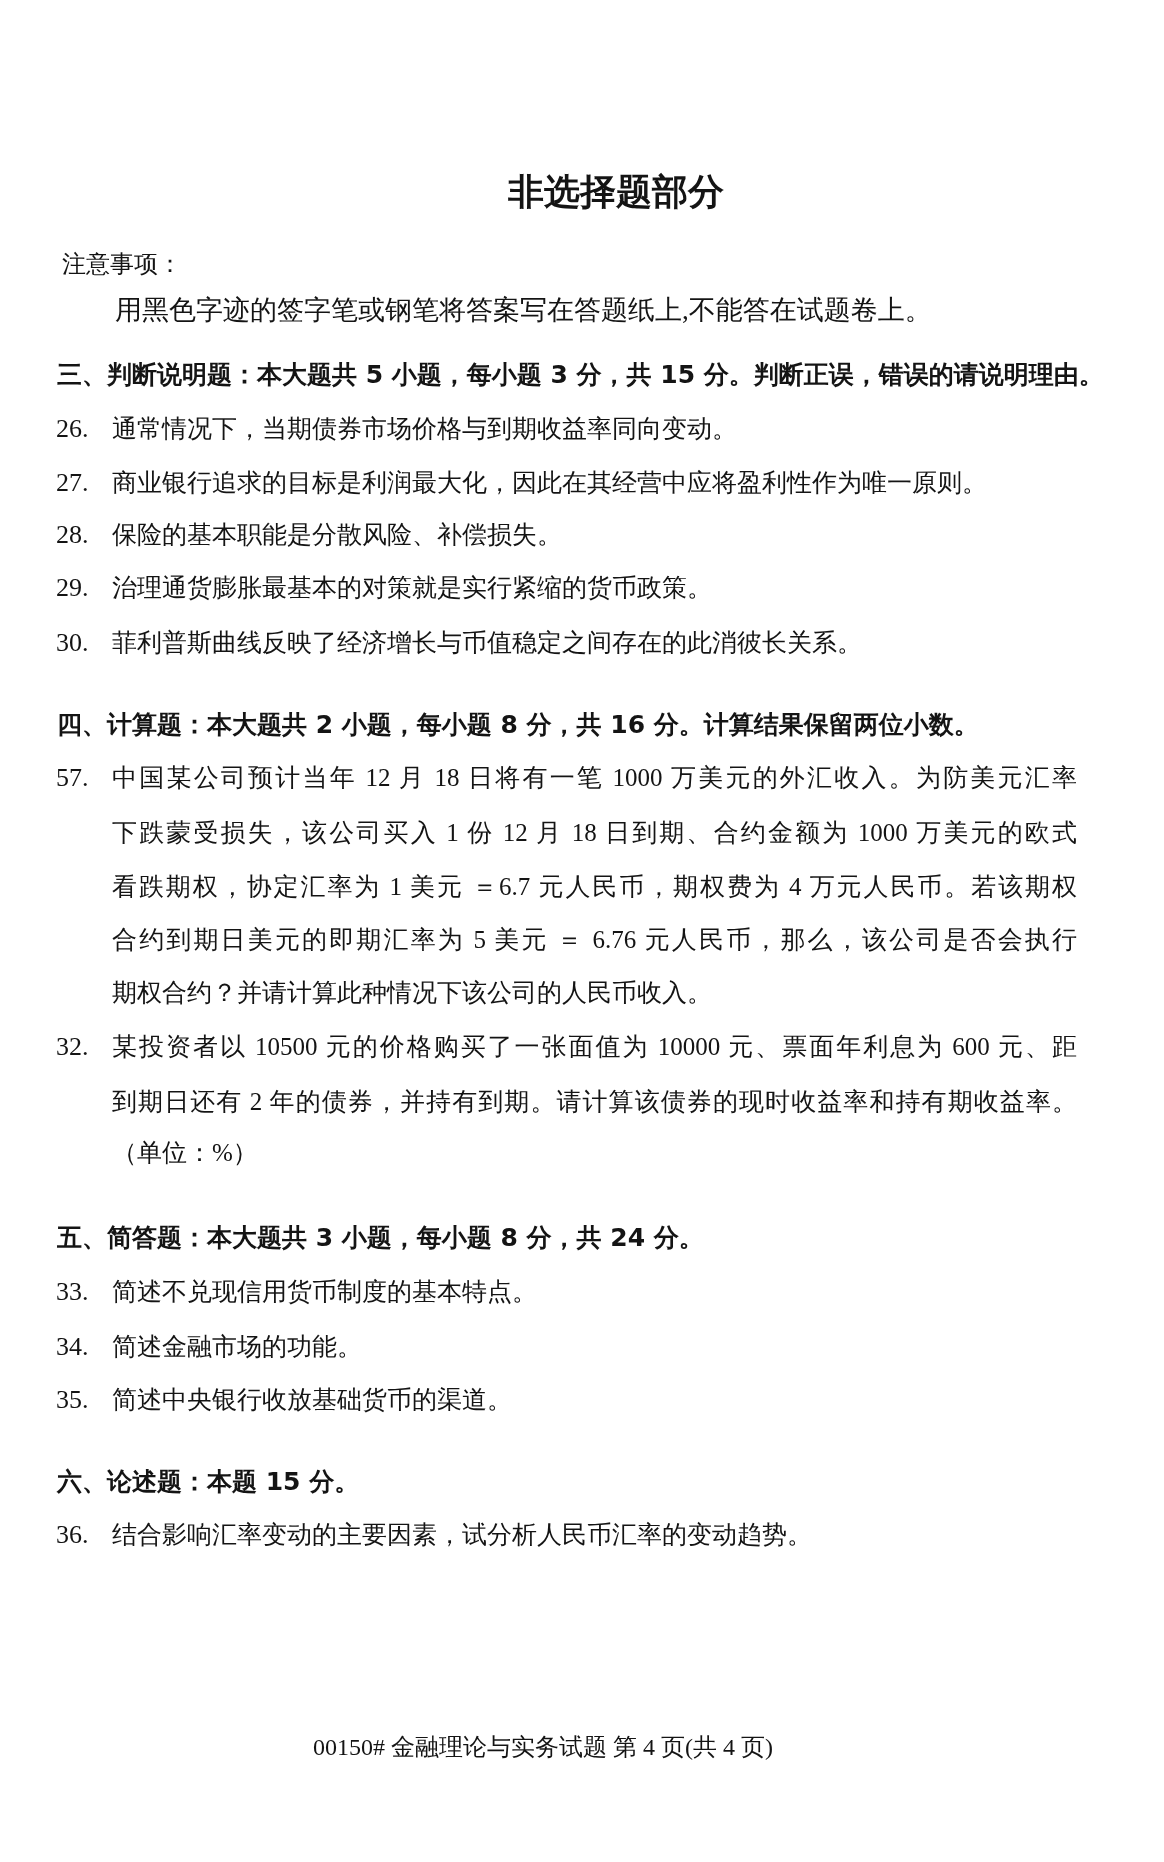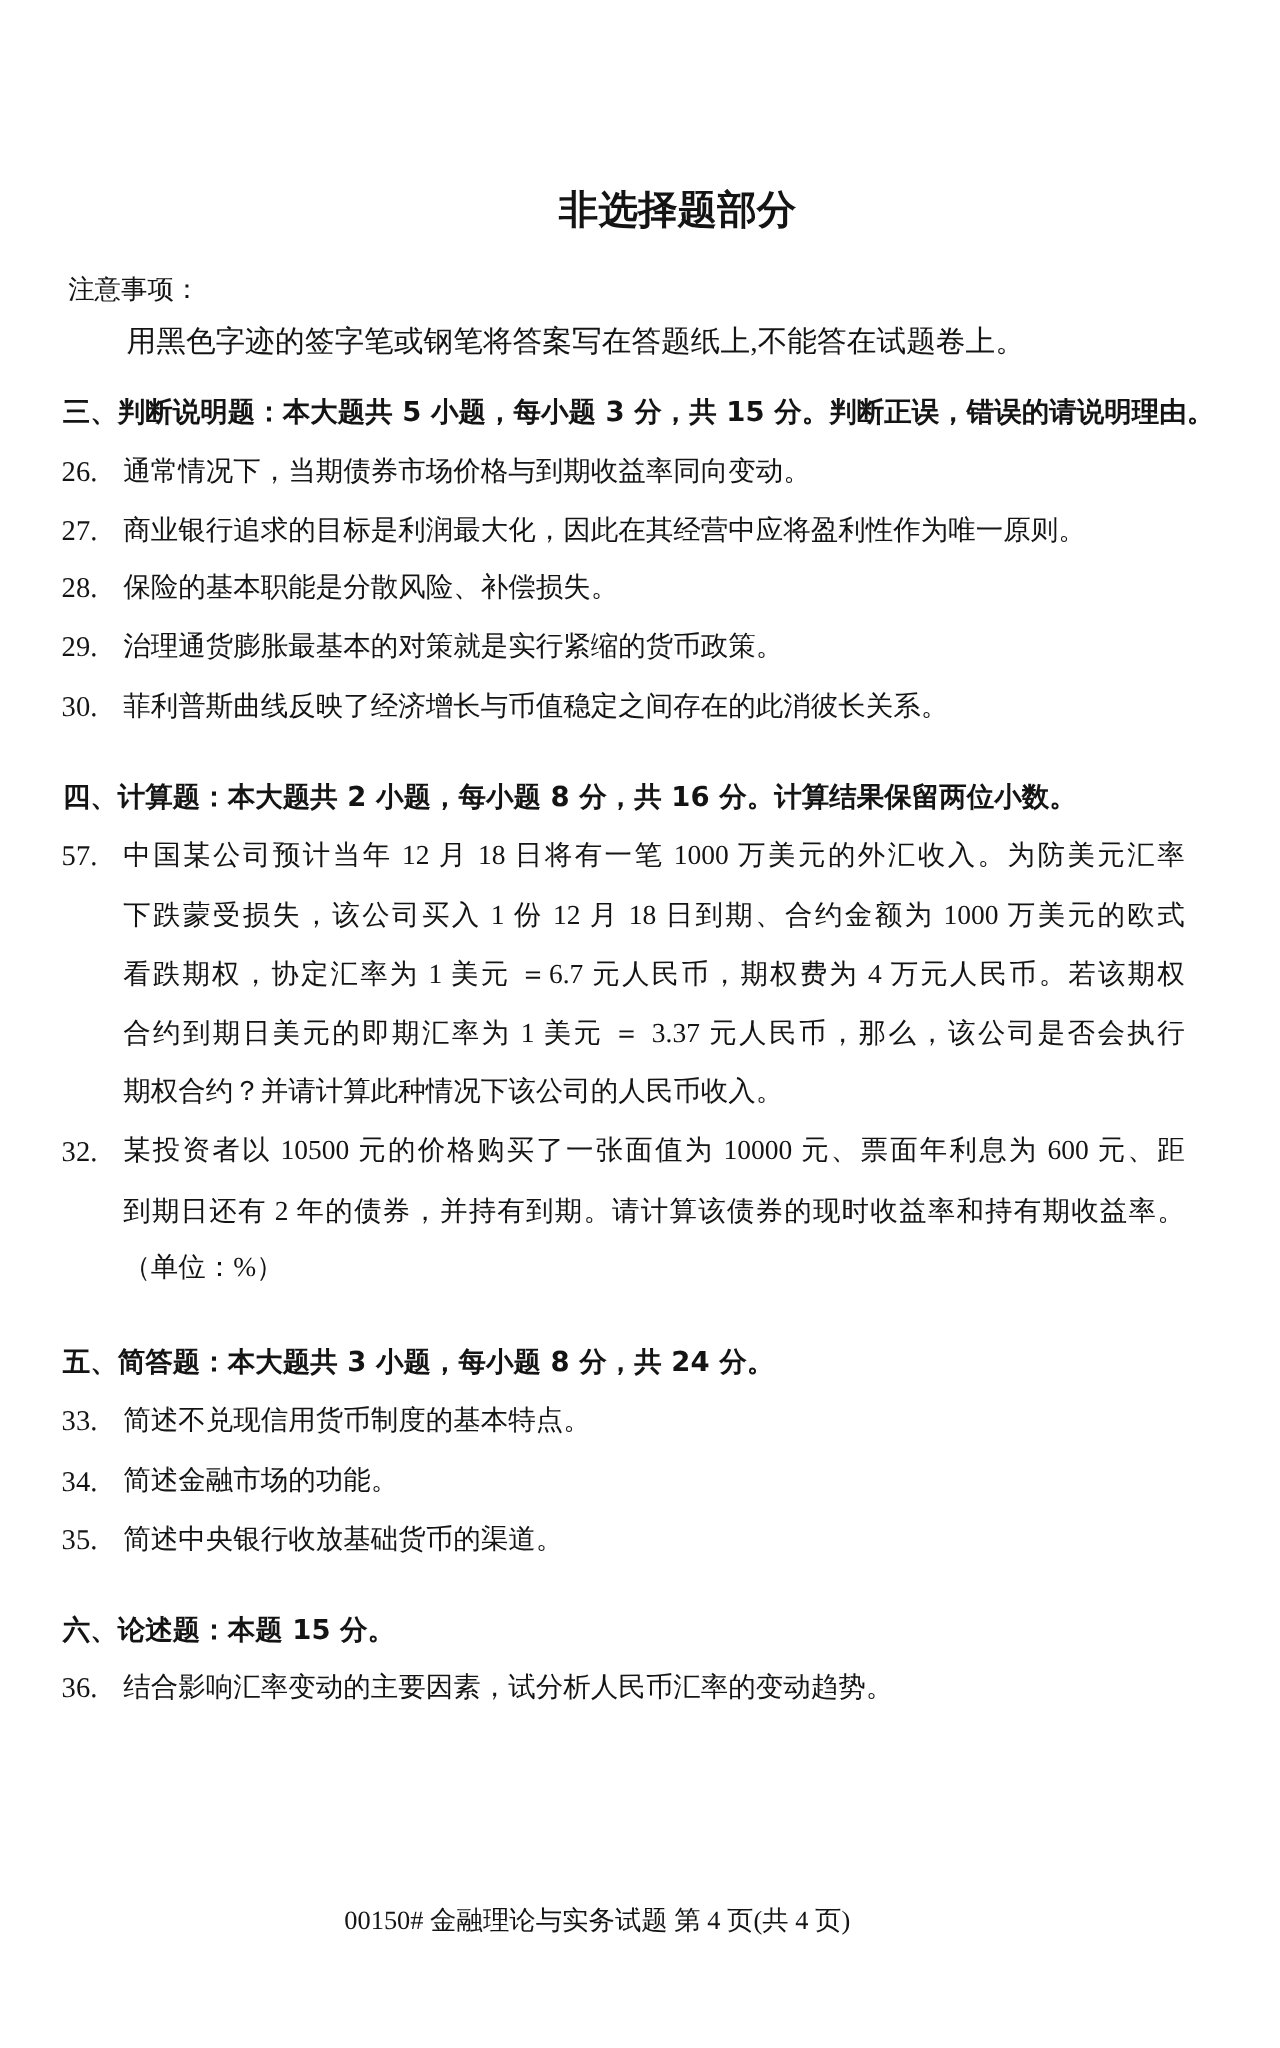--- a/index.html
+++ b/index.html
@@ -32,21 +32,21 @@
 <div class="abs qnum" style="top:573px">29.</div>
 <div class="abs qline" style="top:573px">治理通货膨胀最基本的对策就是实行紧缩的货币政策。</div>
 <div class="abs qnum" style="top:628px">30.</div>
 <div class="abs qline" style="top:628px">菲利普斯曲线反映了经济增长与币值稳定之间存在的此消彼长关系。</div>
 
 <div class="abs sec" style="top:710px">四、计算题：本大题共 2 小题，每小题 8 分，共 16 分。计算结果保留两位小数。</div>
 <div class="abs qnum" style="top:763px">57.</div>
 <div class="abs qline just" style="top:763px">中国某公司预计当年 12 月 18 日将有一笔 1000 万美元的外汇收入。为防美元汇率</div>
 <div class="abs qline just" style="top:818px">下跌蒙受损失，该公司买入 1 份 12 月 18 日到期、合约金额为 1000 万美元的欧式</div>
 <div class="abs qline just" style="top:872px">看跌期权，协定汇率为 1 美元 ＝6.7 元人民币，期权费为 4 万元人民币。若该期权</div>
-<div class="abs qline just" style="top:925px">合约到期日美元的即期汇率为 1 美元 ＝ 3.37 元人民币，那么，该公司是否会执行</div>
+<div class="abs qline just" style="top:925px">合约到期日美元的即期汇率为 5 美元 ＝ 6.76 元人民币，那么，该公司是否会执行</div>
 <div class="abs qline" style="top:978px">期权合约？并请计算此种情况下该公司的人民币收入。</div>
 <div class="abs qnum" style="top:1032px">32.</div>
 <div class="abs qline just" style="top:1032px">某投资者以 10500 元的价格购买了一张面值为 10000 元、票面年利息为 600 元、距</div>
 <div class="abs qline just" style="top:1087px">到期日还有 2 年的债券，并持有到期。请计算该债券的现时收益率和持有期收益率。</div>
 <div class="abs qline" style="top:1138px">（单位：%）</div>
 
 <div class="abs sec" style="top:1223px">五、简答题：本大题共 3 小题，每小题 8 分，共 24 分。</div>
 <div class="abs qnum" style="top:1277px">33.</div>
 <div class="abs qline" style="top:1277px">简述不兑现信用货币制度的基本特点。</div>
 <div class="abs qnum" style="top:1332px">34.</div>

